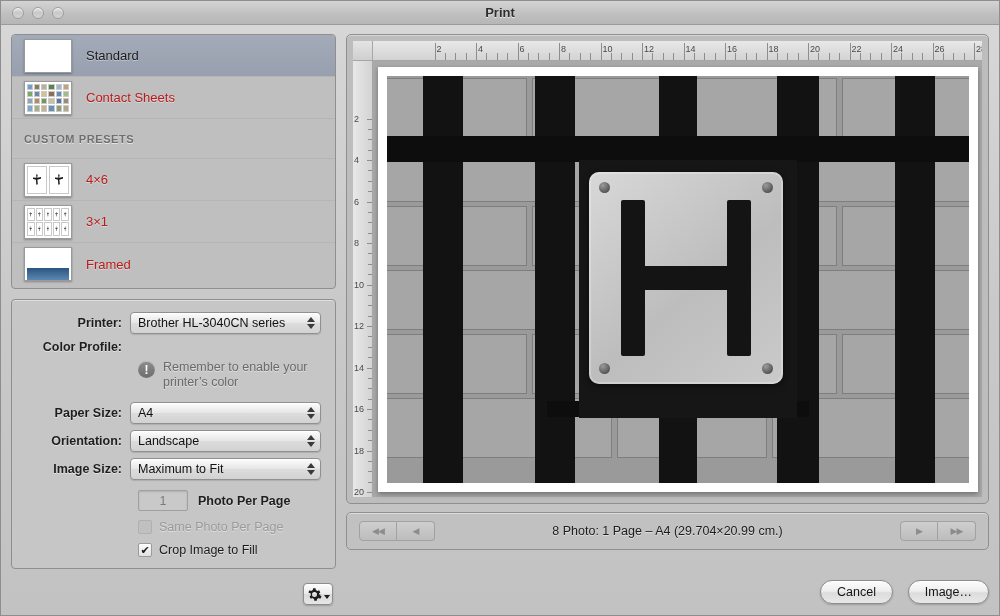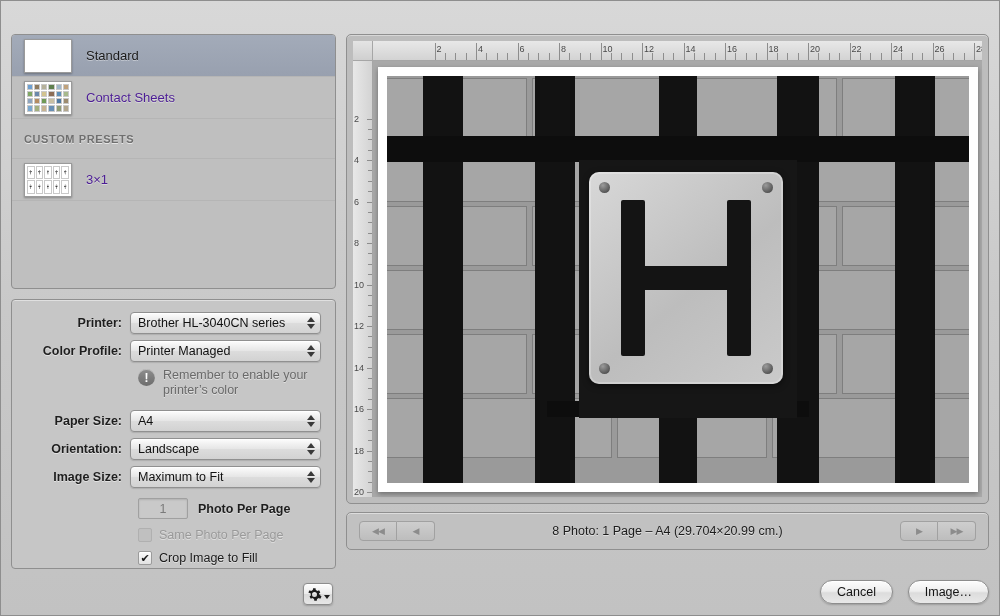--- a/index.html
+++ b/index.html
@@ -60,21 +60,21 @@
     display:flex; align-items:center;
     height:42px; padding-left:12px;
     border-bottom:1px solid #b5b5b5;
     position:relative;
   }
   .preset-row.sel{
     background:linear-gradient(180deg,#a3abb9 0%,#98a0af 100%);
   }
   .preset-row.sel .preset-label{ color:#1a1a1a; }
   .preset-label{
-    font-size:13px; color:#4c1d95; margin-left:14px;
+    font-size:13px; color:#b91c1c; margin-left:14px;
     text-shadow:0 1px 0 rgba(255,255,255,.4);
   }
   .section-hd{
     height:40px; display:flex; align-items:center; padding-left:12px;
     font-size:11px; font-weight:bold; letter-spacing:.6px;
     color:#6f6f6f; text-shadow:0 1px 0 rgba(255,255,255,.6);
     border-bottom:1px solid #b5b5b5;
   }
 
   
@@ -279,20 +279,28 @@
     display:flex;align-items:center;justify-content:center;
   }
   .cancel-btn{ position:absolute; right:106px; bottom:11px; }
   .print-btn{ position:absolute; right:10px; bottom:11px; }
 </style>
 </head>
 <body>
 
 <div class="window">
 
+  <div class="titlebar">
+    <div class="traffic">
+      <span class="light"></span>
+      <span class="light"></span>
+      <span class="light"></span>
+    </div>
+    <div class="win-title">Print</div>
+  </div>
 
   <div class="content">
 
     <div class="left-col">
 
       <div class="preset-panel">
 
         <div class="preset-row sel">
           <span class="thumb">
             <span class="inner sky"><span class="jet"></span></span>
@@ -329,20 +337,35 @@
                 <i class="cellp" style="background:#8f9c74"></i>
                   <i class="cellp" style="background:#b2a68d"></i>
               </span>
             </span>
           </span>
           <span class="preset-label">Contact Sheets</span>
         </div>
 
         <div class="section-hd">CUSTOM PRESETS</div>
 
+        <div class="preset-row">
+          <span class="thumb">
+            <span class="inner" style="background:#cfcfcf">
+              <span class="grid2">
+                <i class="cellp sky-dark">
+                    <b class="jet small" style="position:absolute"></b>
+                  </i>
+                <i class="cellp sky-dark">
+                    <b class="jet small" style="position:absolute"></b>
+                  </i>
+              </span>
+            </span>
+          </span>
+          <span class="preset-label">4×6</span>
+        </div>
 
         <div class="preset-row">
           <span class="thumb">
             <span class="inner" style="background:#cfcfcf">
               <span class="grid5">
                 <i class="cellp sky-dark">
                     <b class="jet small"></b>
                   </i>
                   <i class="cellp sky-dark">
                     <b class="jet small"></b>
@@ -370,44 +393,47 @@
                   </i>
                   <i class="cellp sky-dark">
                     <b class="jet small"></b>
                   </i>
               </span>
             </span>
           </span>
           <span class="preset-label">3×1</span>
         </div>
 
+        <div class="preset-row" style="border-bottom:none">
+          <span class="thumb">
+            <span class="inner framed-mat">
+              <span style="display:block;width:100%;height:100%;position:relative;background:linear-gradient(180deg,#2a5480,#6f9cc4 60%,#b9d2e6)">
+                <span class="jet" style="top:45%"></span>
+              </span>
+            </span>
+          </span>
+          <span class="preset-label">Framed</span>
+        </div>
       </div>
 
       <div class="opts-panel">
 
         <div class="frow">
           <span class="flabel">Printer:</span>
           <span class="popup">
             <span>Brother HL-3040CN series</span>
             <span class="arrows">
                 <i class="up"></i>
                 <i class="dn"></i>
               </span>
           </span>
         </div>
 
         <div class="frow">
           <span class="flabel">Color Profile:</span>
-          <span class="popup">
-            <span>Printer Managed</span>
-            <span class="arrows">
-                <i class="up"></i>
-                <i class="dn"></i>
-              </span>
-          </span>
         </div>
 
         <div class="note">
           <span class="badge">!</span>
           <span class="ntext">
             <span>Remember to enable your</span><br>
             <span>printer’s color</span>
           </span>
         </div>
 

